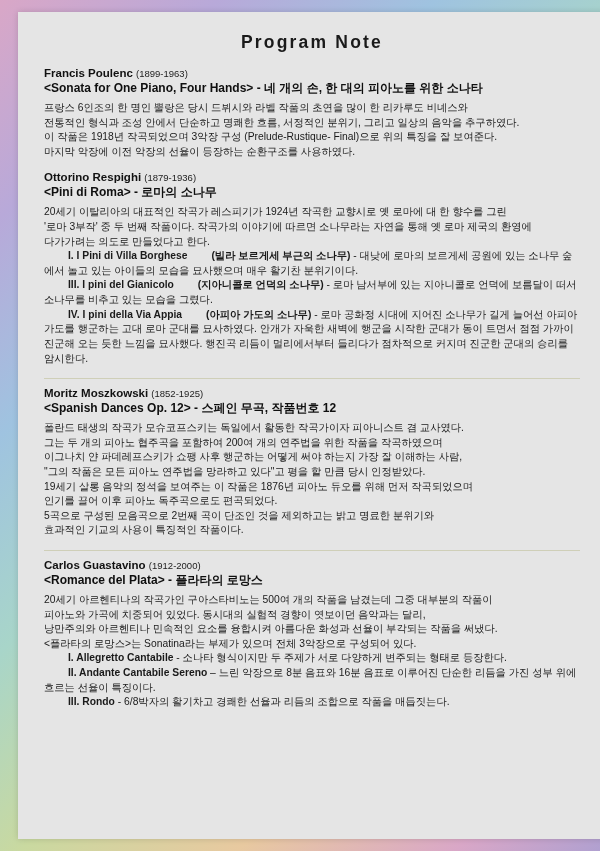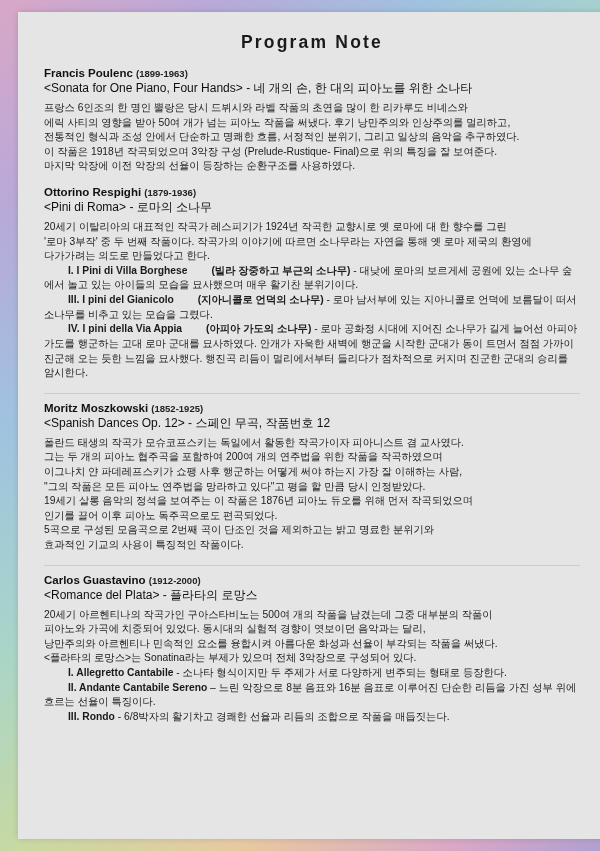--- a/index.html
+++ b/index.html
@@ -37,28 +37,28 @@
     margin: 6px 0 14px 0;
   }
   .composer-line {
     margin-top: 2px;
     margin-bottom: 1px;
     font-size: 11.5px;
     font-weight: bold;
     color: #111;
   }
   .composer-line .years {
-    font-weight: bold;
+    font-weight: normal;
     font-size: 9.5px;
     color: #222;
     text-align: center;
   }
   .work-title {
     font-size: 12px;
-    font-weight: normal;
+    font-weight: bold;
     color: #0f0f0f;
     margin: 1px 0 4px 0;
   }
   p.body {
     font-size: 10.3px;
     line-height: 1.42;
     color: #1a1a1a;
     margin: 0 0 0 0;
   }
   p.body + p.body {
@@ -91,38 +91,37 @@
 
     <div class="doc-title">Program Note</div>
 
     <div class="section">
       <div class="composer-line">
         <span>Francis Poulenc</span>
         <span class="years">(1899-1963)</span>
       </div>
       <div class="work-title">&lt;Sonata for One Piano, Four Hands&gt; - 네 개의 손, 한 대의 피아노를 위한 소나타</div>
       <p class="body">프랑스 6인조의 한 명인 뿔랑은 당시 드뷔시와 라벨 작품의 초연을 많이 한 리카루도 비녜스와</p>
-      <p class="body">에릭 사티의 영향을 받아 50여 개가 넘는 피아노 작품을 써냈다. 후기 낭만주의와 인상주의를 멀리하고,</p>
       <p class="body">전통적인 형식과 조성 안에서 단순하고 명쾌한 흐름, 서정적인 분위기, 그리고 일상의 음악을 추구하였다.</p>
       <p class="body">이 작품은 1918년 작곡되었으며 3악장 구성 (Prelude-Rustique- Final)으로 위의 특징을 잘 보여준다.</p>
       <p class="body">마지막 악장에 이전 악장의 선율이 등장하는 순환구조를 사용하였다.</p>
     </div>
 
     <div class="section">
       <div class="composer-line">
         <span>Ottorino Respighi</span>
         <span class="years">(1879-1936)</span>
       </div>
       <div class="work-title">&lt;Pini di Roma&gt; - 로마의 소나무</div>
       <p class="body">20세기 이탈리아의 대표적인 작곡가 레스피기가 1924년 작곡한 교향시로 옛 로마에 대 한 향수를 그린</p>
       <p class="body">'로마 3부작' 중 두 번째 작품이다. 작곡가의 이야기에 따르면 소나무라는 자연을 통해 옛 로마 제국의 환영에</p>
       <p class="body">다가가려는 의도로 만들었다고 한다.</p>
 
       <p class="mvt">
-        <b>I. I Pini di Villa Borghese</b><b>(빌라 장중하고 부근의 소나무)</b><span> - 대낮에 로마의 보르게세 공원에 있는 소나무 숲에서 놀고 있는 아이들의 모습을 묘사했으며 매우 활기찬 분위기이다.</span>
+        <b>I. I Pini di Villa Borghese</b><b>(빌라 보르게세 부근의 소나무)</b><span> - 대낮에 로마의 보르게세 공원에 있는 소나무 숲에서 놀고 있는 아이들의 모습을 묘사했으며 매우 활기찬 분위기이다.</span>
       </p>
       <p class="mvt">
         <b>III. I pini del Gianicolo</b><b>(지아니콜로 언덕의 소나무)</b><span> - 로마 남서부에 있는 지아니콜로 언덕에 보름달이 떠서 소나무를 비추고 있는 모습을 그렸다.</span>
       </p>
       <p class="mvt">
         <b>IV. I pini della Via Appia</b><b>(아피아 가도의 소나무)</b><span> - 로마 공화정 시대에 지어진 소나무가 길게 늘어선 아피아 가도를 행군하는 고대 로마 군대를 묘사하였다. 안개가 자욱한 새벽에 행군을 시작한 군대가 동이 트면서 점점 가까이 진군해 오는 듯한 느낌을 묘사했다. 행진곡 리듬이 멀리에서부터 들리다가 점차적으로 커지며 진군한 군대의 승리를 암시한다.</span>
       </p>
     </div>
 
     <hr class="sep">

